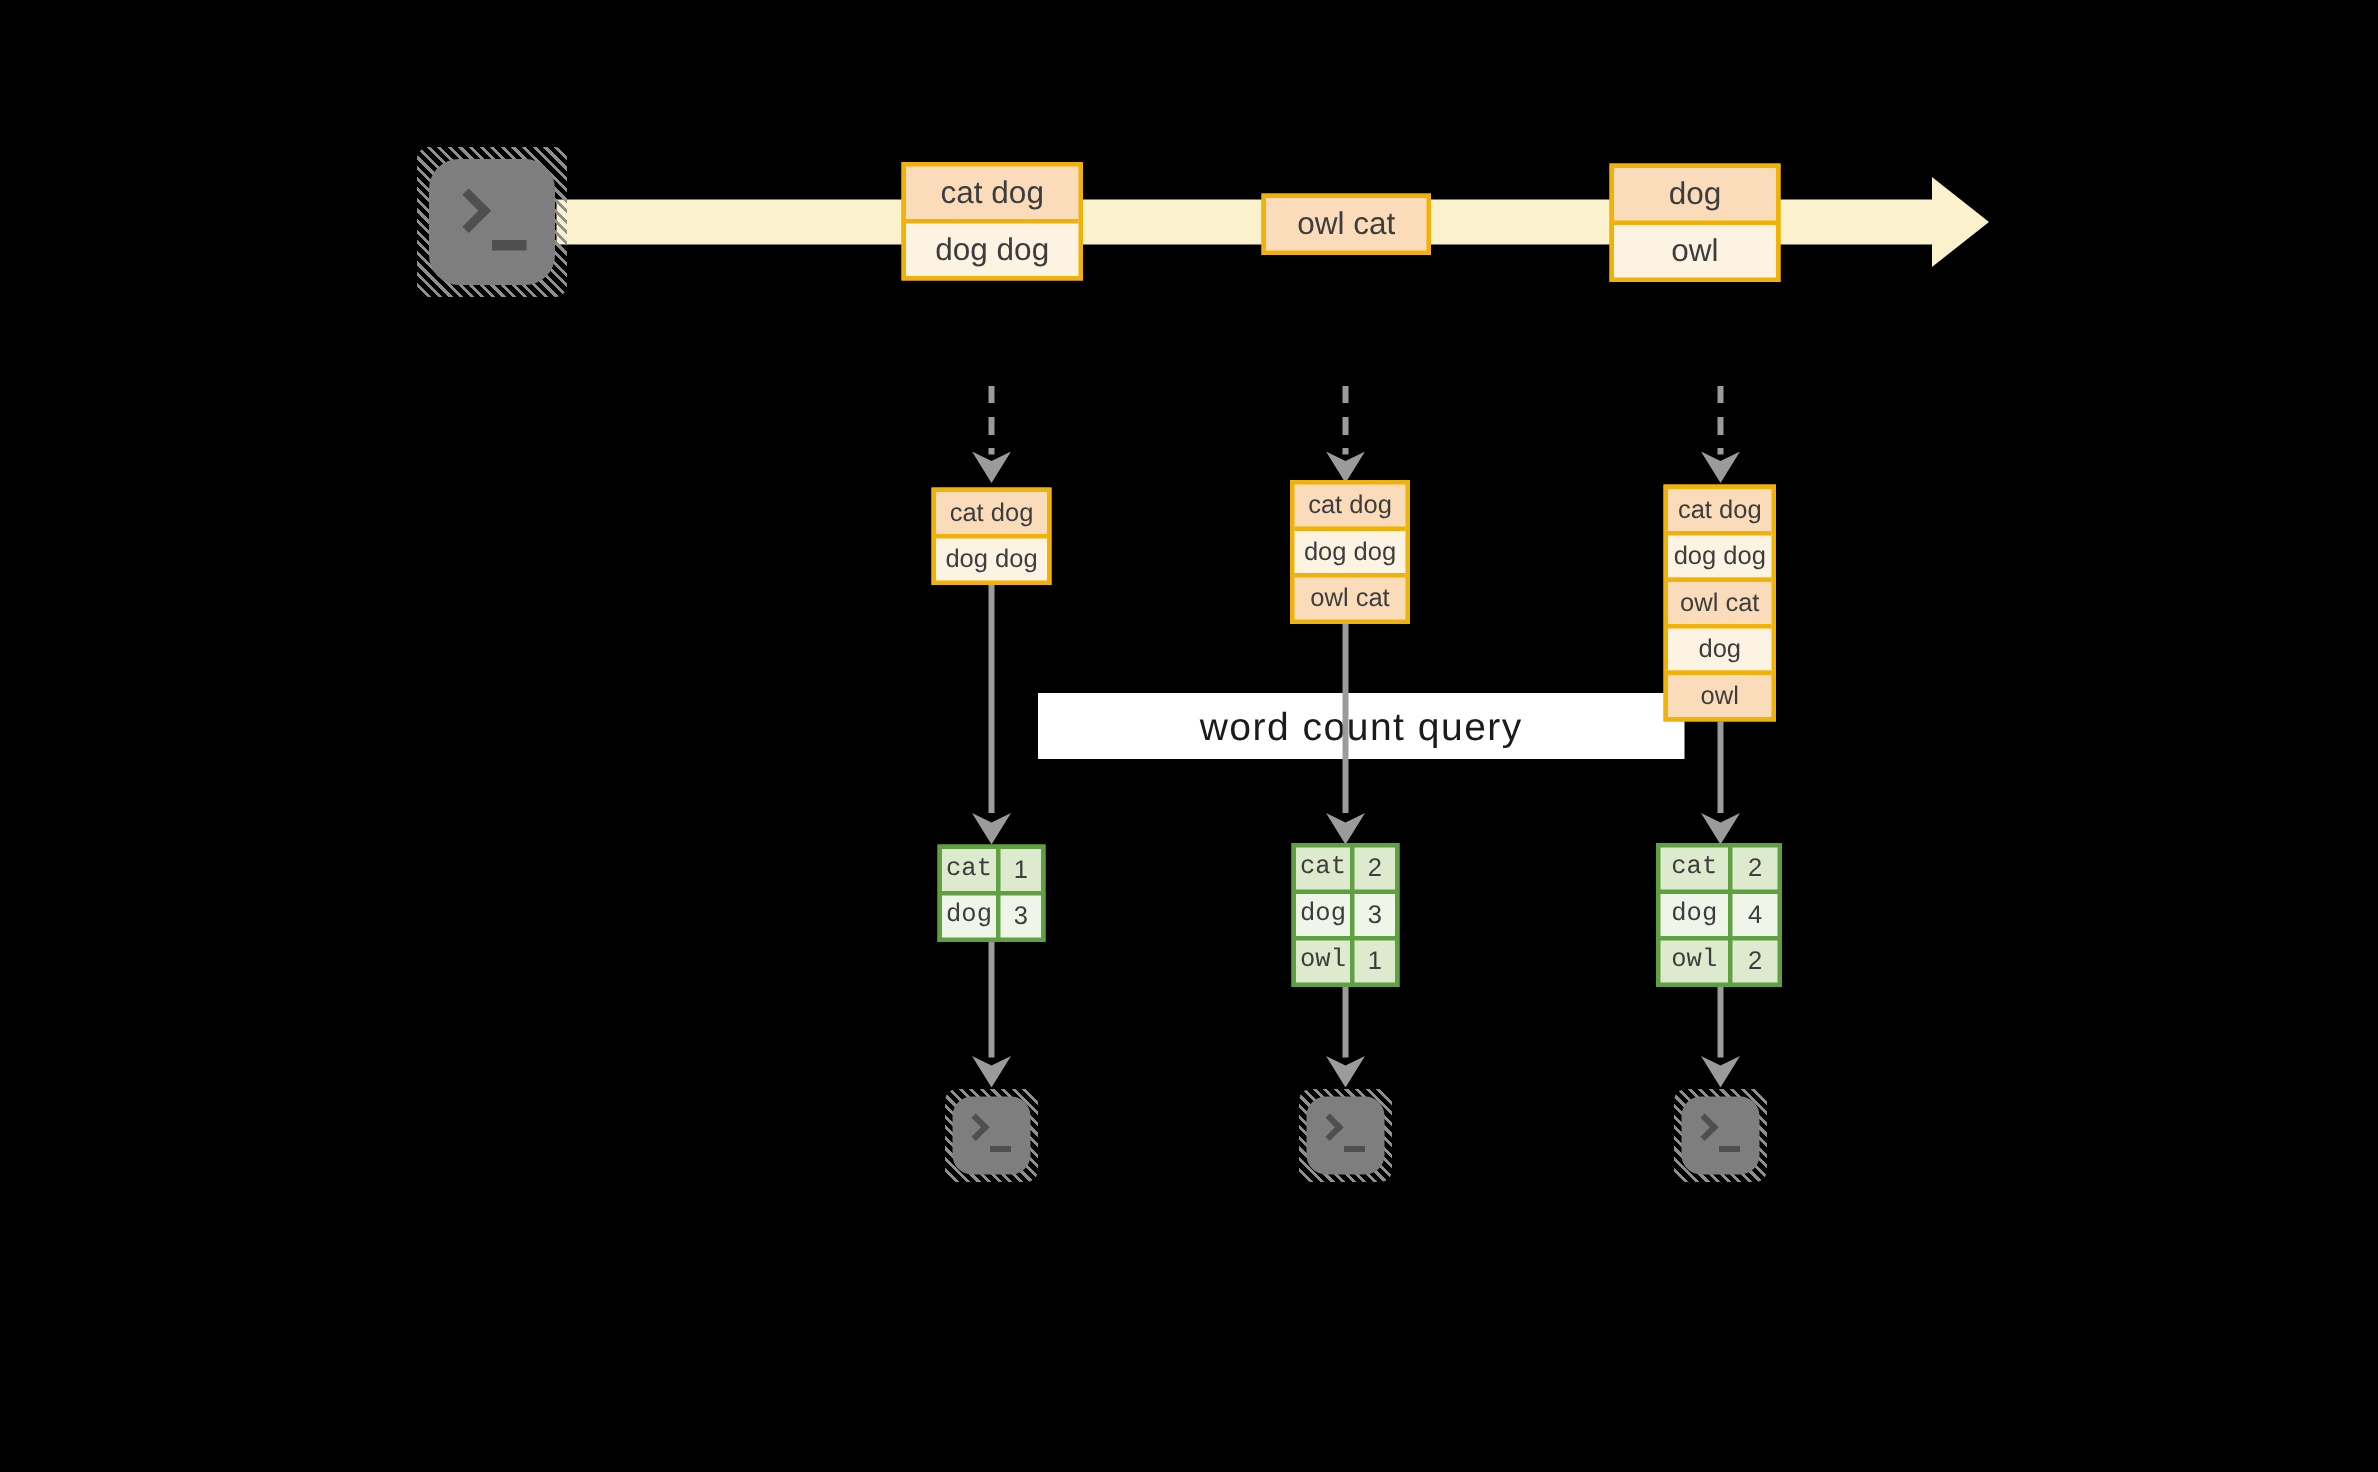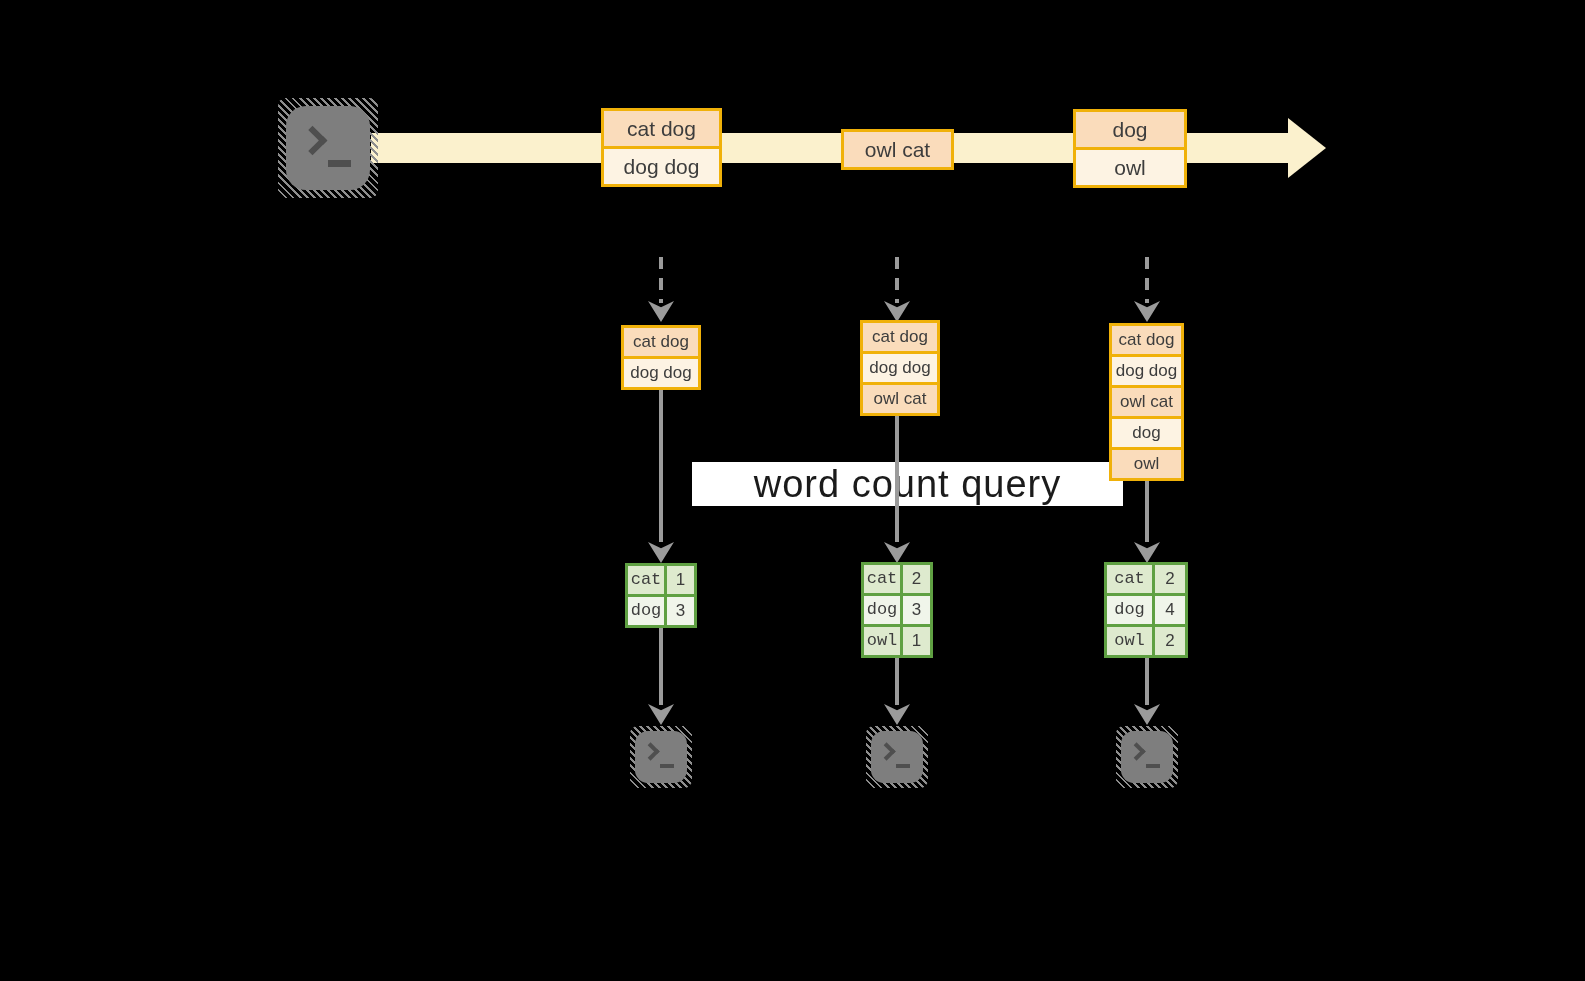--- a/index.html
+++ b/index.html
@@ -49,21 +49,21 @@
   .ocell.small{height:28px;line-height:28px;font-size:17px;}
   
   .vdash{position:absolute;width:4px;z-index:3;
     background:repeating-linear-gradient(to bottom,var(--arrow-gray) 0 12px,transparent 12px 21px);}
   .vline{position:absolute;width:4px;background:var(--arrow-gray);z-index:3;}
   .ahead{position:absolute;width:26px;height:21px;background:var(--arrow-gray);
     clip-path:polygon(50% 100%,100% 0,50% 30%,0 0);z-index:3;}
   
   .query-band{position:absolute;left:692px;top:462px;width:431px;height:44px;background:var(--label-bg);
     z-index:2;text-align:center;}
-  .query-band span{font-size:38px;line-height:44px;font-weight:300;color:#1B1B1B;letter-spacing:1px;}
+  .query-band span{font-size:26px;line-height:44px;font-weight:300;color:#1B1B1B;letter-spacing:1px;}
   
   .gtable{position:absolute;border:3px solid var(--green-border);background:var(--green-border);
     display:flex;flex-direction:column;gap:3px;z-index:4;}
   .grow{display:flex;gap:3px;height:28px;}
   .grow>div{text-align:center;font-size:17px;line-height:28px;color:#3D3D3D;}
   .gword{flex:1;font-family:Liberation Mono, monospace;}
   .gcount{width:27px;}
   .gtable.wide .gcount{width:30px;}
   .grow:nth-child(odd)>div{background:var(--green-fill-dark);}
   .grow:nth-child(even)>div{background:var(--green-fill-light);}

